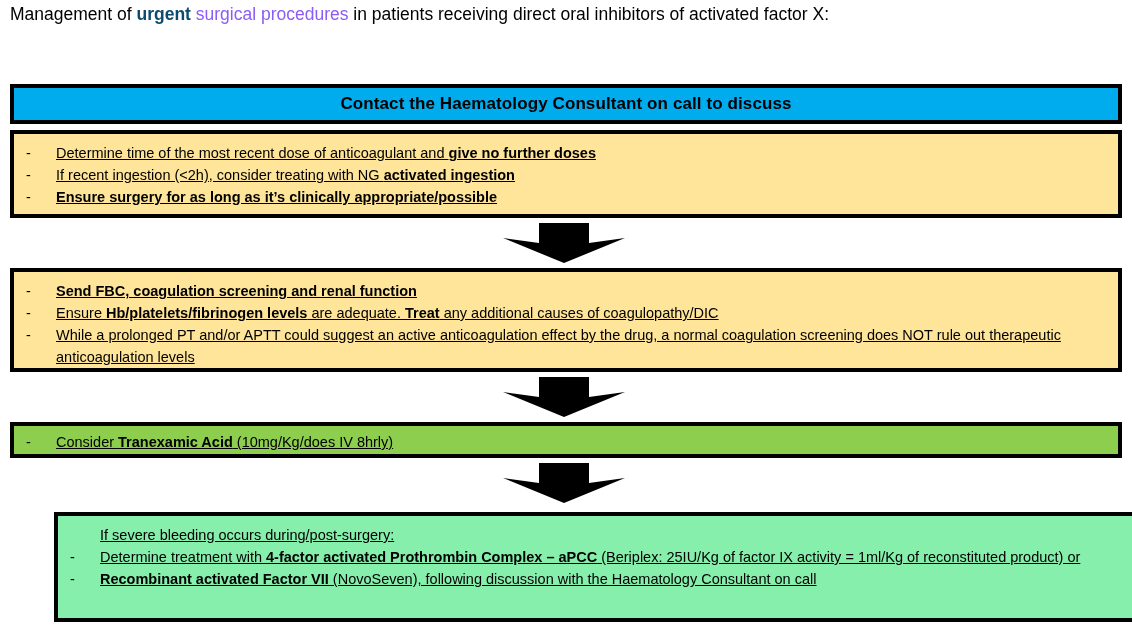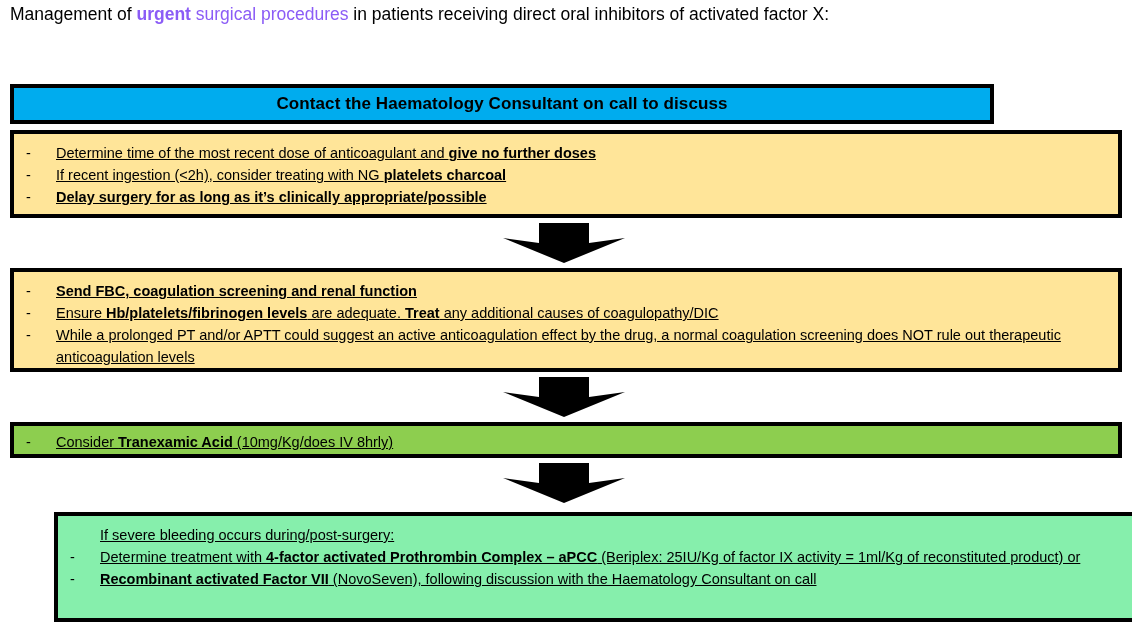--- a/index.html
+++ b/index.html
@@ -19,21 +19,21 @@
   
   #title-block {
     position: absolute;
     left: 10px;
     top: 2px;
     width: 1112px;
     font-size: 17.5px;
     line-height: 25px;
     color: #000000;
   }
-  .red-bold { color: #8b5cf6; font-weight: bold; }
+  .red-bold { color: #0c4a6e; font-weight: bold; }
   .red-plain { color: #8b5cf6; }
 
   
   .flow-box {
     position: absolute;
     border: 4px solid #000000;
     box-sizing: border-box;
   }
   .banner {
     background: #00ACEE;
@@ -84,37 +84,37 @@
   }
   .arrow svg { display: block; width: 100%; height: 100%; }
 </style>
 </head>
 <body>
 
 <div id="title-block">
   <span><span>Management of </span><span class="red-bold">urgent</span><span class="red-plain"> surgical procedures</span><span> in patients receiving direct oral inhibitors of activated factor X:</span></span><br>
 </div>
 
-<div class="flow-box banner" id="banner-box" style="left:10px; top:84px; width:984px; height:40px;">
+<div class="flow-box banner" id="banner-box" style="left:10px; top:84px; width:1112px; height:40px;">
   <span class="banner-label">Contact the Haematology Consultant on call to discuss</span>
 </div>
 
 <div class="flow-box box-yellow" id="step1-box" style="left:10px; top:130px; width:1112px; height:88px;">
   <div class="box-inner">
       <div class="row">
         <span class="dash">-</span>
         <span class="row-text"><span>Determine time of the most recent dose of anticoagulant and </span><b>give no further doses</b></span>
       </div>
       <div class="row">
         <span class="dash">-</span>
-        <span class="row-text"><span>If recent ingestion (&lt;2h), consider treating with NG </span><b>platelets charcoal</b></span>
+        <span class="row-text"><span>If recent ingestion (&lt;2h), consider treating with NG </span><b>activated ingestion</b></span>
       </div>
       <div class="row">
         <span class="dash">-</span>
-        <span class="row-text"><b>Delay surgery for as long as it’s clinically appropriate/possible</b></span>
+        <span class="row-text"><b>Ensure surgery for as long as it’s clinically appropriate/possible</b></span>
       </div>
     </div>
 </div>
 
 <div class="arrow" style="left:503px; top:223px;">
   <svg viewBox="0 0 122 40" preserveAspectRatio="none" aria-hidden="true">
     <path d="M 36 0 L 86 0 L 86 20 L 122 15 L 61 40 L 0 15 L 36 20 Z" fill="#000000"></path>
   </svg>
 </div>
 

